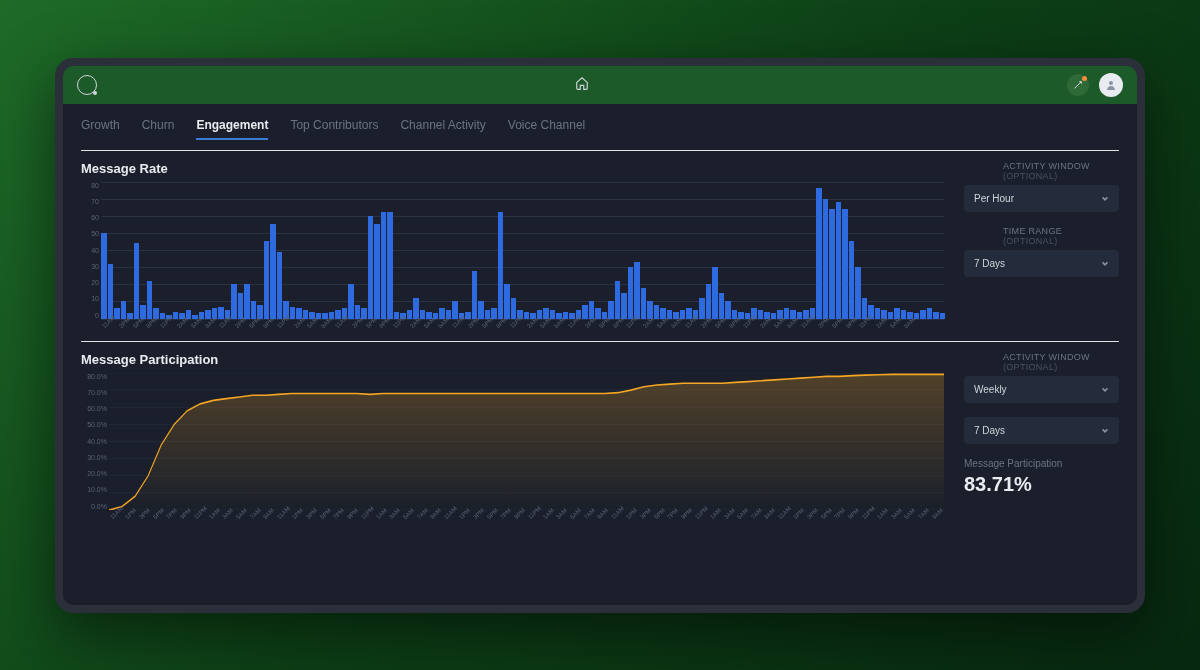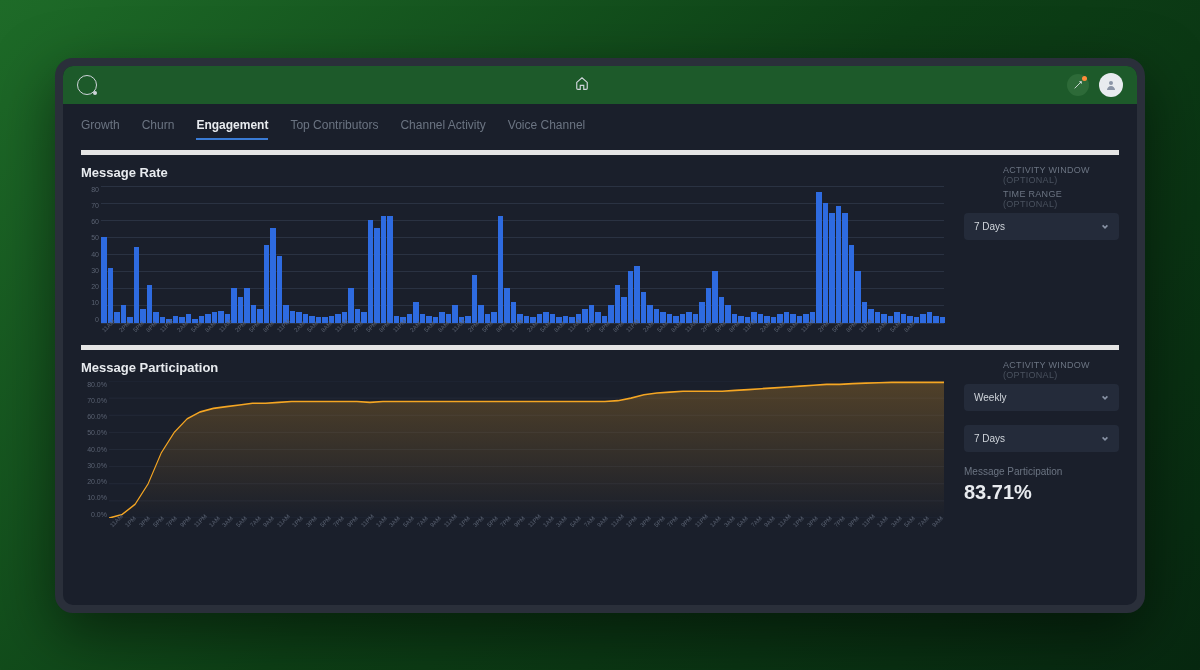--- a/index.html
+++ b/index.html
@@ -38,21 +38,21 @@
   }
   .wand-btn::after{content:"";position:absolute;top:2px;right:2px;width:5px;height:5px;border-radius:50%;background:#ff8c3a;}
   .avatar-btn {
     width:24px;height:24px;border-radius:50%;background:#e8ebef;display:flex;align-items:center;justify-content:center;
   }
   .avatar-btn svg{width:12px;height:12px;fill:#8a94a6;}
   .content { padding: 0 18px 18px; height: calc(100% - 38px); overflow:hidden; color:#c5ccd6; }
   .tabs { display:flex; gap:22px; padding: 14px 0 10px; font-size:12px; color:#6b7482; }
   .tab { cursor:pointer; padding-bottom:6px; }
   .tab.active { color:#e8ebef; font-weight:600; border-bottom:2px solid #3a7bd5; }
-  .panel { border-top:5px solid #e5e5e5; padding-top:10px; margin-bottom:4px; display:flex; gap:20px; }
+  .panel { border-top:1px solid #e5e5e5; padding-top:10px; margin-bottom:4px; display:flex; gap:20px; }
   .chart-area { flex:1; }
   .chart-title { font-size:13px; font-weight:600; color:#e8ebef; margin-bottom:6px; }
   .controls { width:155px; font-size:9px; }
   .ctl-label { color:#6b7482; text-transform:uppercase; letter-spacing:0.3px; margin-bottom:4px;margin-left:39px; }
   .ctl-label .opt { color:#4a525f; }
   .select {
     background:#242b3a; border-radius:4px; padding:8px 10px; font-size:10px; color:#d0d5db;
     display:flex; justify-content:space-between; align-items:center; margin-bottom:14px; cursor:pointer;
   }
   .select .chev { width:8px;height:8px; }
@@ -406,20 +406,26 @@
               <span></span>
               <span></span>
               <span></span>
               <span></span>
             </div>
         </div>
       </div>
       <div class="controls">
         <div class="ctl-label">
           <span>ACTIVITY WINDOW</span> <span class="opt">(OPTIONAL)</span>
+        </div>
+        <div class="select">
+          <span>Per Hour</span>
+          <span class="chev"><svg viewBox="0 0 10 10">
+                <path d="M2 3l3 3 3-3"></path>
+              </svg></span>
         </div>
         <div class="ctl-label">
           <span>TIME RANGE</span> <span class="opt">(OPTIONAL)</span>
         </div>
         <div class="select">
           <span>7 Days</span>
           <span class="chev"><svg viewBox="0 0 10 10">
                 <path d="M2 3l3 3 3-3"></path>
               </svg></span>
         </div>

